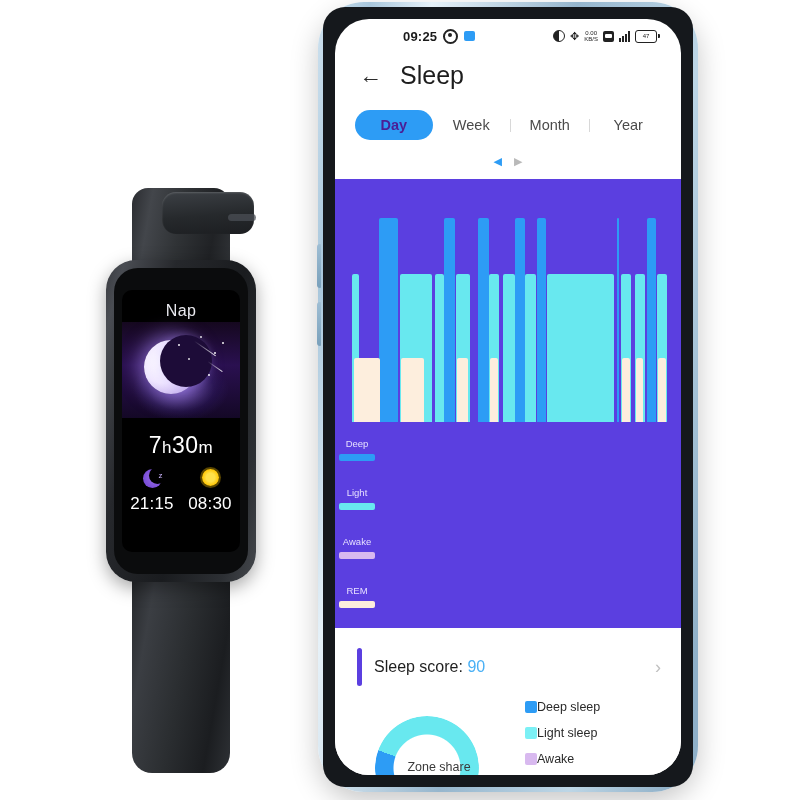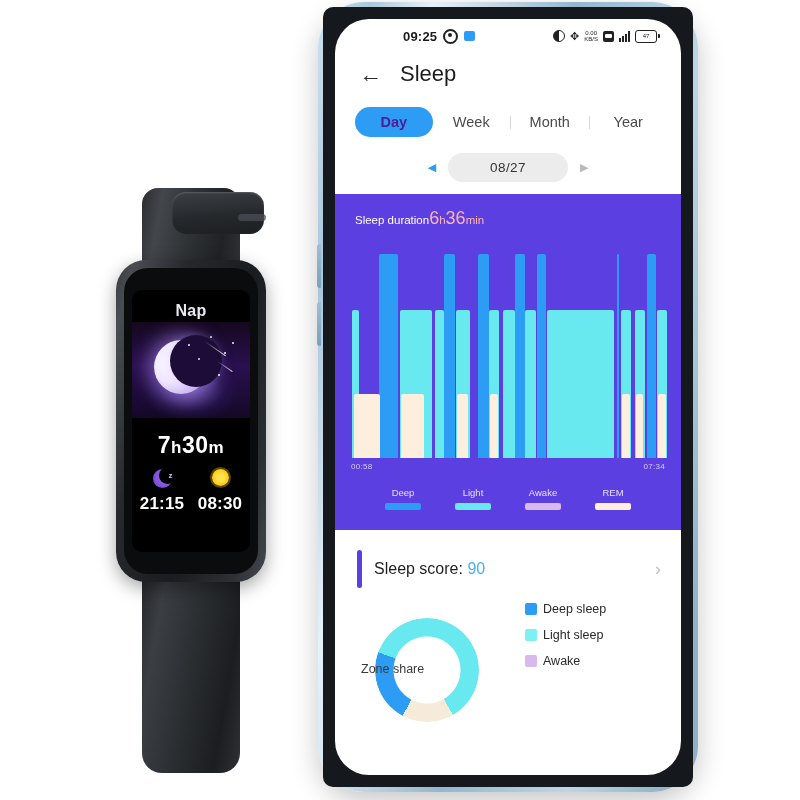--- a/index.html
+++ b/index.html
@@ -11,25 +11,24 @@
     width: 800px;
     height: 800px;
     position: relative;
     overflow: hidden;
     font-family: "Liberation Sans", sans-serif;
   }
 
   
   #watch-device {
     position: absolute;
-    left: 116px;
+    left: 106px;
     top: 188px;
     width: 150px;
     height: 580px;
-    font-weight: bold;
   }
   .strap {
     position: absolute;
     left: 26px;
     width: 98px;
     background: linear-gradient(100deg, #2a2c30 0%, #43464b 18%, #303336 45%, #202225 75%, #35383c 100%);
   }
   .strap-top {
     top: 0px;
     height: 120px;
@@ -194,21 +193,21 @@
     width: 380px;
     height: 790px;
     border-radius: 46px;
     background: linear-gradient(100deg, #cfe2ef 0%, #a9c7dc 10%, #e6f1f8 22%, #96b6cd 50%, #bdd6e6 75%, #8fb0c8 95%);
     box-shadow: 0 10px 28px rgba(0,0,0,.22);
   }
   .phone-mid {
     position: absolute;
     left: 5px; top: 5px;
     right: 5px; bottom: 5px;
-    border-radius: 10px;
+    border-radius: 22px;
     background: #15181c;
   }
   .phone-screen {
     position: absolute;
     left: 12px; top: 12px;
     right: 12px; bottom: 12px;
     border-radius: 34px;
     background: #ffffff;
     overflow: hidden;
   }
@@ -282,21 +281,21 @@
     align-items: center;
     gap: 18px;
     padding: 8px 0 10px 24px;
   }
   .back-arrow {
     font-size: 23px;
     color: #2b2b2b;
     line-height: 1;
     cursor: pointer;
   }
-  .page-title { font-size: 22px; color: #1d1d1d; }
+  .page-title { font-size: 25px; color: #1d1d1d; }
 
   
   .tabs {
     display: flex;
     align-items: center;
     padding: 10px 14px 6px 14px;
   }
   .tab {
     flex: 1;
     text-align: center;
@@ -368,20 +367,21 @@
     padding: 4px 16px 0 16px;
     color: #d5cdf7;
     font-size: 8px;
     letter-spacing: .3px;
   }
   .legend {
     display: flex;
     justify-content: center;
     gap: 26px;
     padding: 16px 0 20px 0;
+    flex-direction: column;
   }
   .lg-item { display: flex; flex-direction: column; align-items: center; gap: 5px; width: 44px; }
   .lg-lbl { color: #e6e0ff; font-size: 9.5px; }
   .lg-sw { width: 36px; height: 7px; border-radius: 2px; }
 
   
   .bottom {
     background: #fff;
     position: relative;
     padding-top: 14px;
@@ -416,28 +416,29 @@
       #68e8ef 0deg 150deg,
       #f6ead9 150deg 208deg,
       #2d9cf5 208deg 290deg,
       #68e8ef 290deg 360deg
     );
     -webkit-mask: radial-gradient(circle, transparent 0 33px, #000 34px);
             mask: radial-gradient(circle, transparent 0 33px, #000 34px);
   }
   .donut-label {
     position: absolute;
-    left: 4px; top: 60px;
+    left: 12px; top: 60px;
     width: 140px;
+    text-align: center;
     font-size: 12.5px;
     color: #3a3a3a;
   }
   .stats-col { flex: 1; padding-left: 18px; }
   .stat { margin-bottom: 12px; }
-  .stat-head { display: flex; align-items: center; gap: 6px; }
+  .stat-head { display: flex; align-items: center; }
   .stat-sw { width: 12px; height: 12px; border-radius: 2px; }
   .stat-lbl { font-size: 12.5px; color: #2a2a2a; }
   .stat-val { font-size: 22px; color: #1a1a1a; margin-top: 4px; padding-left: 20px; }
   .stat-val .u { font-size: 12px; color: #9a9a9a; }
 </style>
 </head>
 <body>
 
 <div id="watch-device">
   <div class="strap strap-top">
@@ -530,32 +531,24 @@
           <div class="tab active">Day</div>
           <div class="tab">Week</div>
           <div class="tab-div"></div>
           <div class="tab">Month</div>
           <div class="tab-div"></div>
           <div class="tab">Year</div>
         </div>
 
         <div class="datenav">
           <span class="arr left">◀</span>
-          <span class="datepill">08/27</span>
           <span class="arr right">▶</span>
         </div>
 
         <div class="chart-card">
-          <div class="chart-head">
-            <span>Sleep duration</span>
-              <span class="val">6</span>
-              <span class="unit">h</span>
-              <span class="val">36</span>
-              <span class="unit">min</span>
-          </div>
 
           <div class="chart-area" id="chart-area">
               <div class="bar" style="left: 1%; width: 2.2%; height: 69%; background: rgb(104, 232, 239); z-index: 3;"></div>
               <div class="bar" style="left: 1.6%; width: 8%; height: 30%; background: rgb(253, 238, 221); z-index: 4;"></div>
               <div class="bar" style="left: 9.5%; width: 6%; height: 95%; background: rgb(45, 156, 245); z-index: 2;"></div>
               <div class="bar" style="left: 16%; width: 10%; height: 69%; background: rgb(104, 232, 239); z-index: 3;"></div>
               <div class="bar" style="left: 16.4%; width: 7.2%; height: 30%; background: rgb(253, 238, 221); z-index: 4;"></div>
               <div class="bar" style="left: 27%; width: 3%; height: 69%; background: rgb(104, 232, 239); z-index: 3;"></div>
               <div class="bar" style="left: 30%; width: 3.2%; height: 95%; background: rgb(45, 156, 245); z-index: 2;"></div>
               <div class="bar" style="left: 33.6%; width: 4.6%; height: 69%; background: rgb(104, 232, 239); z-index: 3;"></div>
@@ -571,24 +564,20 @@
               <div class="bar" style="left: 84.2%; width: 0.6%; height: 95%; background: rgb(45, 156, 245); z-index: 2;"></div>
               <div class="bar" style="left: 85.5%; width: 3.2%; height: 69%; background: rgb(104, 232, 239); z-index: 3;"></div>
               <div class="bar" style="left: 85.8%; width: 2.6%; height: 30%; background: rgb(253, 238, 221); z-index: 4;"></div>
               <div class="bar" style="left: 89.8%; width: 3.4%; height: 69%; background: rgb(104, 232, 239); z-index: 3;"></div>
               <div class="bar" style="left: 90.1%; width: 2.4%; height: 30%; background: rgb(253, 238, 221); z-index: 4;"></div>
               <div class="bar" style="left: 93.6%; width: 3%; height: 95%; background: rgb(45, 156, 245); z-index: 2;"></div>
               <div class="bar" style="left: 96.8%; width: 3.2%; height: 69%; background: rgb(104, 232, 239); z-index: 3;"></div>
               <div class="bar" style="left: 97.2%; width: 2.6%; height: 30%; background: rgb(253, 238, 221); z-index: 4;"></div>
             </div>
 
-          <div class="chart-times">
-            <span>00:58</span>
-            <span>07:34</span>
-          </div>
 
           <div class="legend" id="chart-legend">
               <div class="lg-item">
                 <div class="lg-lbl">Deep</div>
                 <div class="lg-sw" style="background: rgb(45, 156, 245);"></div>
               </div>
               <div class="lg-item">
                 <div class="lg-lbl">Light</div>
                 <div class="lg-sw" style="background: rgb(104, 232, 239);"></div>
               </div>

